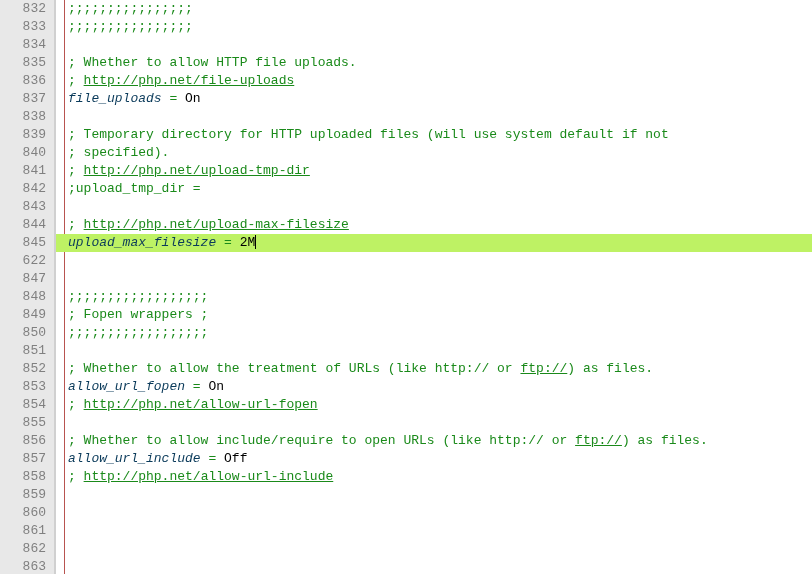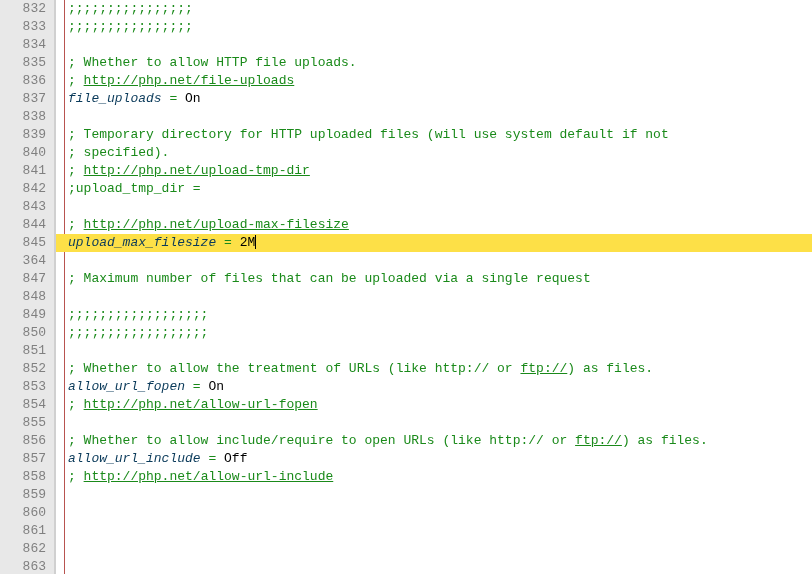--- a/index.html
+++ b/index.html
@@ -35,21 +35,21 @@
   z-index: 0;
 }
 .line {
   height: 18px;
   white-space: pre;
   padding-left: 12px;
   position: relative;
   z-index: 1;
 }
 .line.highlight {
-  background: #fde047;
+  background: #bef264;
 }
 .comment { color: #1a8a1a; }
 .key { color: #0a3a5a; font-style: italic; text-align: center; }
 .op { color: #1a8a1a; }
 .val { color: #000000; margin-top: 12px; }
 .link { color: #1a8a1a; text-decoration: underline; font-family: Liberation Mono, monospace; }
 a.link { cursor: pointer; }
 .caret {
   display: inline-block;
   width: 1px;
@@ -70,21 +70,21 @@
     <div>836</div>
     <div>837</div>
     <div>838</div>
     <div>839</div>
     <div>840</div>
     <div>841</div>
     <div>842</div>
     <div>843</div>
     <div>844</div>
     <div>845</div>
-    <div>364</div>
+    <div>622</div>
     <div>847</div>
     <div>848</div>
     <div>849</div>
     <div>850</div>
     <div>851</div>
     <div>852</div>
     <div>853</div>
     <div>854</div>
     <div>855</div>
     <div>856</div>
@@ -107,23 +107,23 @@
       <div class="line"><span class="key">file_uploads</span><span class="op"> = </span><span class="val">On</span></div>
       <div class="line"></div>
       <div class="line"><span class="comment">; Temporary directory for HTTP uploaded files (will use system default if not</span></div>
       <div class="line"><span class="comment">; specified).</span></div>
       <div class="line"><span class="comment">; </span><a class="link">http://php.net/upload-tmp-dir</a></div>
       <div class="line"><span class="comment">;upload_tmp_dir =</span></div>
       <div class="line"></div>
       <div class="line"><span class="comment">; </span><a class="link">http://php.net/upload-max-filesize</a></div>
       <div class="line highlight"><span class="key">upload_max_filesize</span><span class="op"> = </span><span class="val">2M</span><span class="caret"></span></div>
       <div class="line"></div>
-      <div class="line"><span class="comment">; Maximum number of files that can be uploaded via a single request</span></div>
       <div class="line"></div>
       <div class="line"><span class="comment">;;;;;;;;;;;;;;;;;;</span></div>
+      <div class="line"><span class="comment">; Fopen wrappers ;</span></div>
       <div class="line"><span class="comment">;;;;;;;;;;;;;;;;;;</span></div>
       <div class="line"></div>
       <div class="line"><span class="comment">; Whether to allow the treatment of URLs (like http:// or </span><a class="link">ftp://</a><span class="comment">) as files.</span></div>
       <div class="line"><span class="key">allow_url_fopen</span><span class="op"> = </span><span class="val">On</span></div>
       <div class="line"><span class="comment">; </span><a class="link">http://php.net/allow-url-fopen</a></div>
       <div class="line"></div>
       <div class="line"><span class="comment">; Whether to allow include/require to open URLs (like http:// or </span><a class="link">ftp://</a><span class="comment">) as files.</span></div>
       <div class="line"><span class="key">allow_url_include</span><span class="op"> = </span><span class="val">Off</span></div>
       <div class="line"><span class="comment">; </span><a class="link">http://php.net/allow-url-include</a></div>
       <div class="line"></div>

